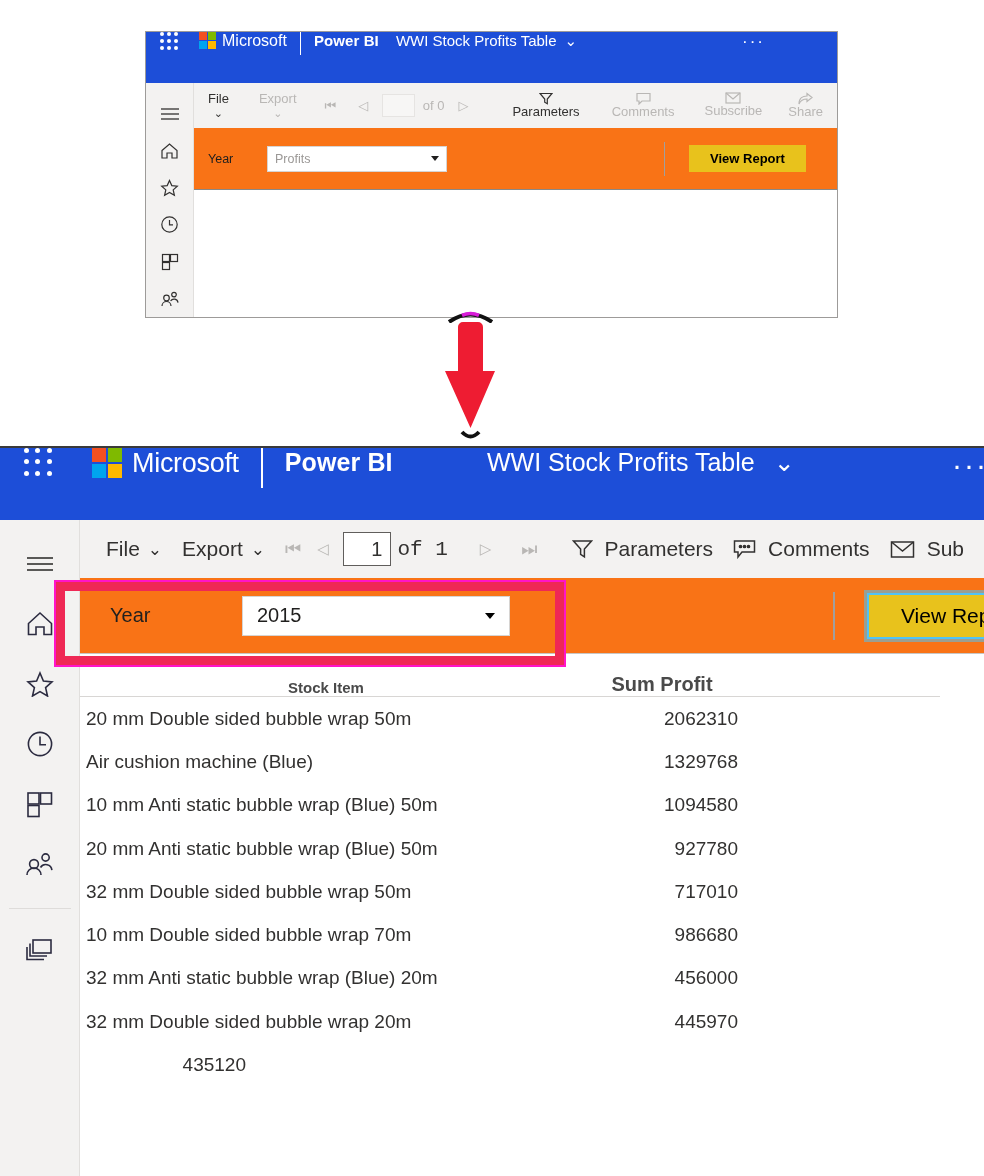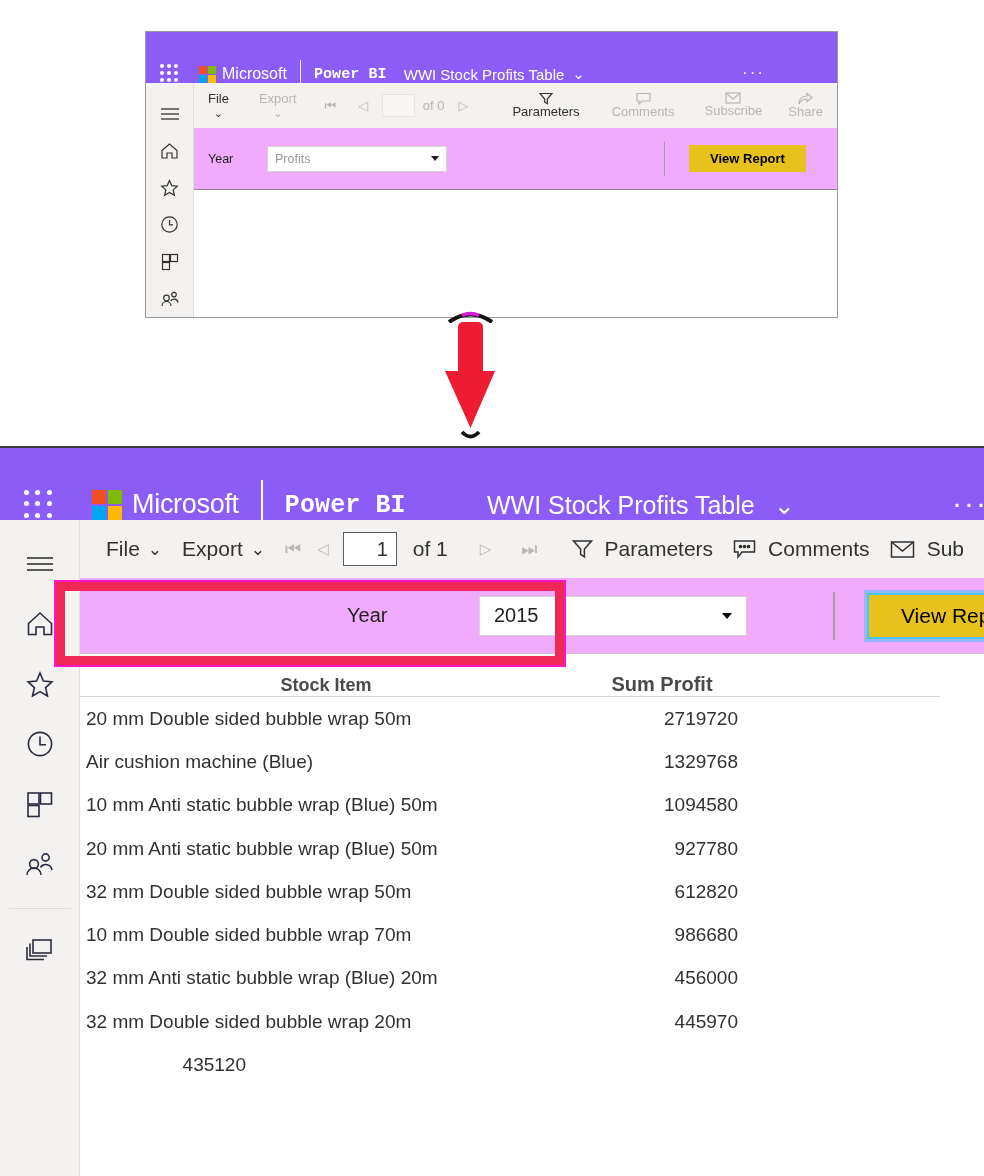--- a/index.html
+++ b/index.html
@@ -5,30 +5,30 @@
   html,body{margin:0;padding:0;}
   body{
     width:984px;height:1176px;
     background:#ffffff;
     font-family:"Liberation Sans",sans-serif;
     overflow:hidden;position:relative;
   }
 
   
   .pbi-topbar{
-    background:#8b5cf6;color:#ffffff;
-    display:flex;align-items:flex-end;
+    background:#1d4ed8;color:#ffffff;
+    display:flex;align-items:flex-start;
     box-sizing:border-box;
   }
   .waffle{display:grid;grid-template-columns:repeat(3,1fr);gap:2px;}
   .waffle i{background:#ffffff;border-radius:50%;display:block;}
   .ms-logo{display:grid;grid-template-columns:1fr 1fr;gap:1px;}
   .ms-logo i{display:block;}
   .divider-v{background:#ffffff;}
-  .brand{font-weight:bold;letter-spacing:.1px;font-family:Liberation Mono, monospace;}
+  .brand{font-weight:bold;letter-spacing:.1px;}
   .doc-title{font-weight:normal;}
   .chev{display:inline-block;}
   .ellipsis{color:#ffffff;letter-spacing:2px;}
 
   .pbi-toolbar{
     background:#f3f2f1;
     display:flex;align-items:center;
     box-sizing:border-box;
     color:#323130;
   }
@@ -36,21 +36,21 @@
   .tb-disabled{color:#b9b7b5;}
   .tb-icon{display:inline-flex;align-items:center;justify-content:center;}
 
   .pbi-rail{
     background:#f3f2f1;
     box-sizing:border-box;
     display:flex;flex-direction:column;align-items:center;
   }
   .rail-icon{display:flex;align-items:center;justify-content:center;}
 
-  .param-row{background:#f0abfc;display:flex;align-items:center;box-sizing:border-box;justify-content:center;}
+  .param-row{background:#f97316;display:flex;align-items:center;box-sizing:border-box;}
   .param-label{color:#201f1e;}
   .param-select{
     background:#ffffff;border:1px solid #d6d4d2;
     display:flex;align-items:center;justify-content:space-between;
     box-sizing:border-box;
   }
   .caret{width:0;height:0;border-left:5px solid transparent;border-right:5px solid transparent;border-top:6px solid #000;}
   .vr{background:#a19f9d;}
   .view-report{
     background:#e8c21c;color:#000;
@@ -158,21 +158,21 @@
     box-sizing:border-box;pointer-events:none;z-index:30;
   }
 
   
   #report-table{
     position:absolute;left:80px;top:206px;right:0;bottom:0;
     background:#ffffff;box-sizing:border-box;
   }
   .rt-head{display:flex;align-items:flex-end;height:42px;}
   .rt-head .col-item{
-    width:492px;text-align:center;font-weight:bold;font-size:18px;color:#4a4a4a;
+    width:492px;text-align:center;font-weight:bold;font-size:15px;color:#4a4a4a;
   }
   .rt-head .col-profit{
     width:180px;text-align:center;font-weight:bold;font-size:20px;color:#4a4a4a;
   }
   .rt-rule{height:1px;background:#d8d6d4;width:860px;margin-left:0;}
   .rt-row{display:flex;align-items:center;height:43.3px;font-size:19px;color:#323130;}
   .rt-row .col-item{width:492px;padding-left:6px;box-sizing:border-box;text-align:left;}
   .rt-row .col-profit{width:180px;padding-right:14px;box-sizing:border-box;text-align:right;}
 </style>
 </head>
@@ -416,21 +416,21 @@
     </span>
     <span class="tb-item">
       <span>Export</span>
       <span style="font-size:17px;margin-left:8px;">⌄</span>
     </span>
     <span class="tb-item tb-disabled" style="margin-right:16px;font-size:18px;">⏮</span>
     <span class="tb-item tb-disabled" style="margin-right:14px;font-size:15px;">◁</span>
     <span class="pagebox">
         <span>1</span>
       </span>
-    <span class="tb-item" style="margin-left:16px;">of 1</span>
+    <span class="tb-item" style="margin-left:6px;font-family:Liberation Mono, monospace;">of 1</span>
     <span class="tb-item tb-disabled" style="margin-left:12px;font-size:15px;">▷</span>
     <span class="tb-item tb-disabled" style="margin-left:10px;font-size:18px;">⏭</span>
     <span class="tb-item" style="margin-left:14px;">
       <span class="tb-icon" style="margin-right:12px;">
           <svg width="21" height="20" viewBox="0 0 21 20" fill="none" stroke="#323130" stroke-width="1.5">
             <path d="M1.5 2 H19.5 L12.4 10 V17.8 L8.6 15.4 V10 Z"></path>
           </svg>
         </span>
       <span>Parameters</span>
     </span>
@@ -470,37 +470,37 @@
 
   <div id="report-table">
     <div class="rt-head">
       <span class="col-item">Stock Item</span>
       <span class="col-profit">Sum Profit</span>
     </div>
     <div class="rt-rule"></div>
     <div id="table-body">
         <div class="rt-row">
           <span class="col-item">20 mm Double sided bubble wrap 50m</span>
-          <span class="col-profit">2719720</span>
+          <span class="col-profit">2062310</span>
         </div>
         <div class="rt-row">
           <span class="col-item">Air cushion machine (Blue)</span>
           <span class="col-profit">1329768</span>
         </div>
         <div class="rt-row">
           <span class="col-item">10 mm Anti static bubble wrap (Blue) 50m</span>
           <span class="col-profit">1094580</span>
         </div>
         <div class="rt-row">
           <span class="col-item">20 mm Anti static bubble wrap (Blue) 50m</span>
           <span class="col-profit">927780</span>
         </div>
         <div class="rt-row">
           <span class="col-item">32 mm Double sided bubble wrap 50m</span>
-          <span class="col-profit">612820</span>
+          <span class="col-profit">717010</span>
         </div>
         <div class="rt-row">
           <span class="col-item">10 mm Double sided bubble wrap 70m</span>
           <span class="col-profit">986680</span>
         </div>
         <div class="rt-row">
           <span class="col-item">32 mm Anti static bubble wrap (Blue) 20m</span>
           <span class="col-profit">456000</span>
         </div>
         <div class="rt-row">

